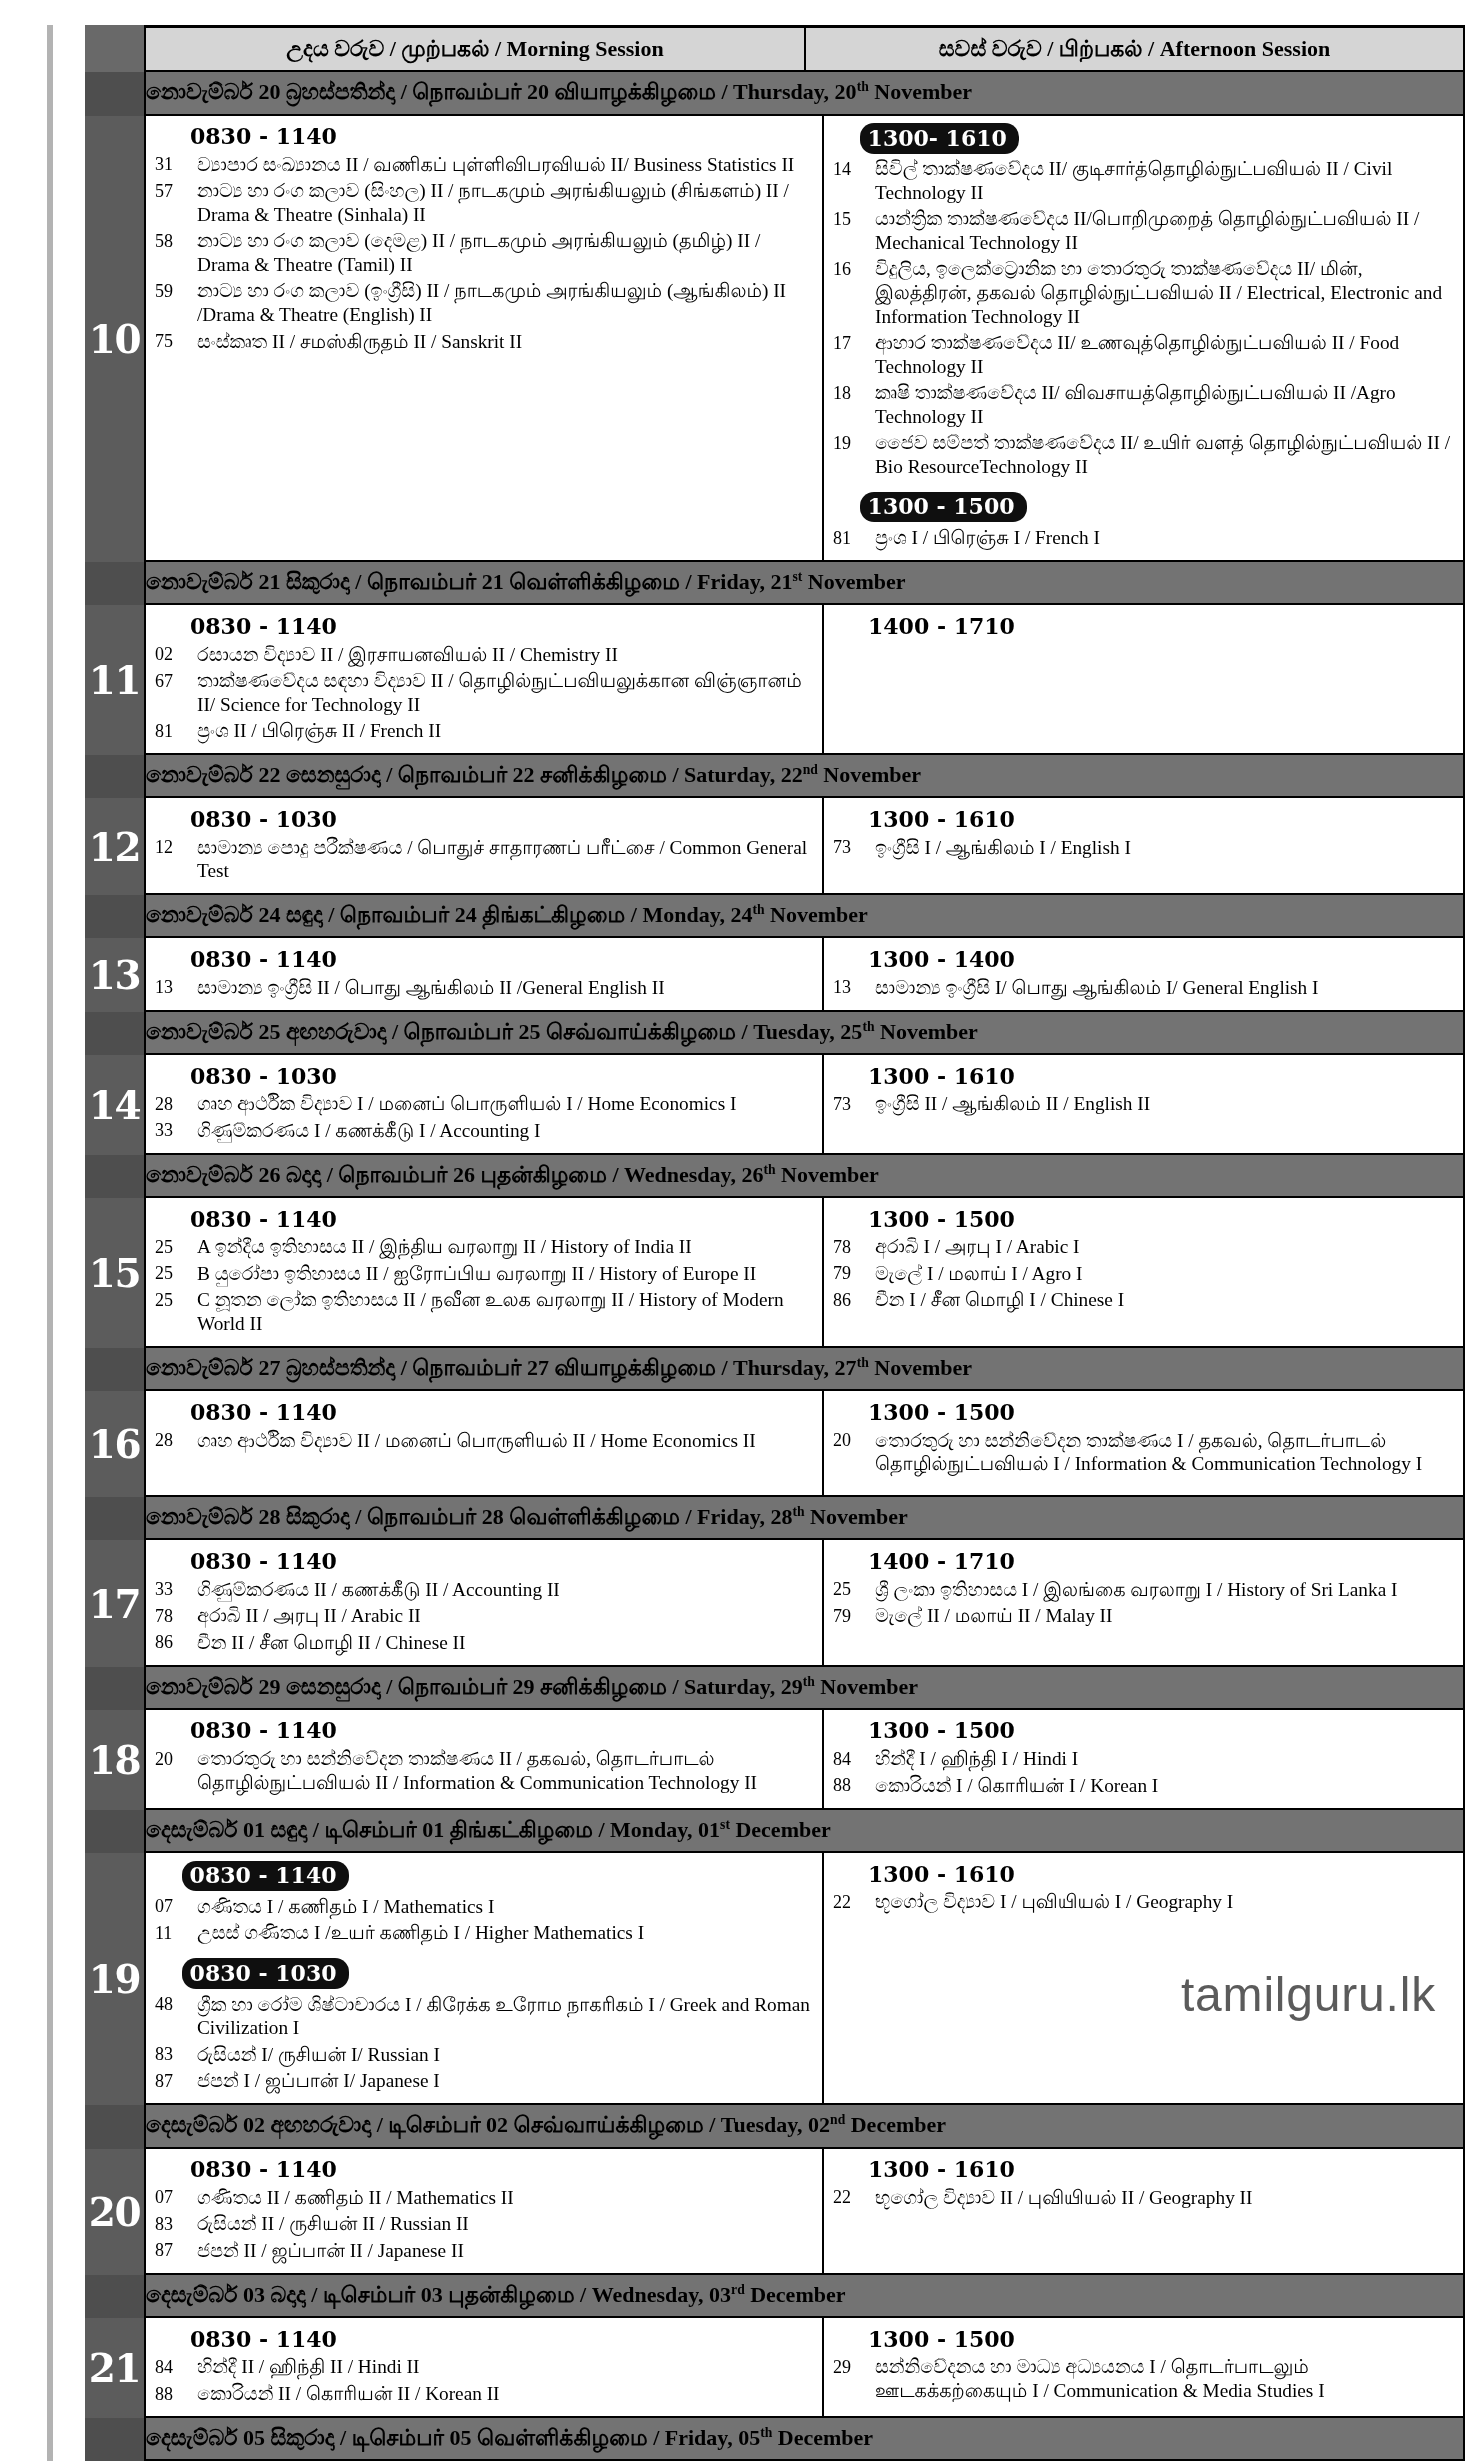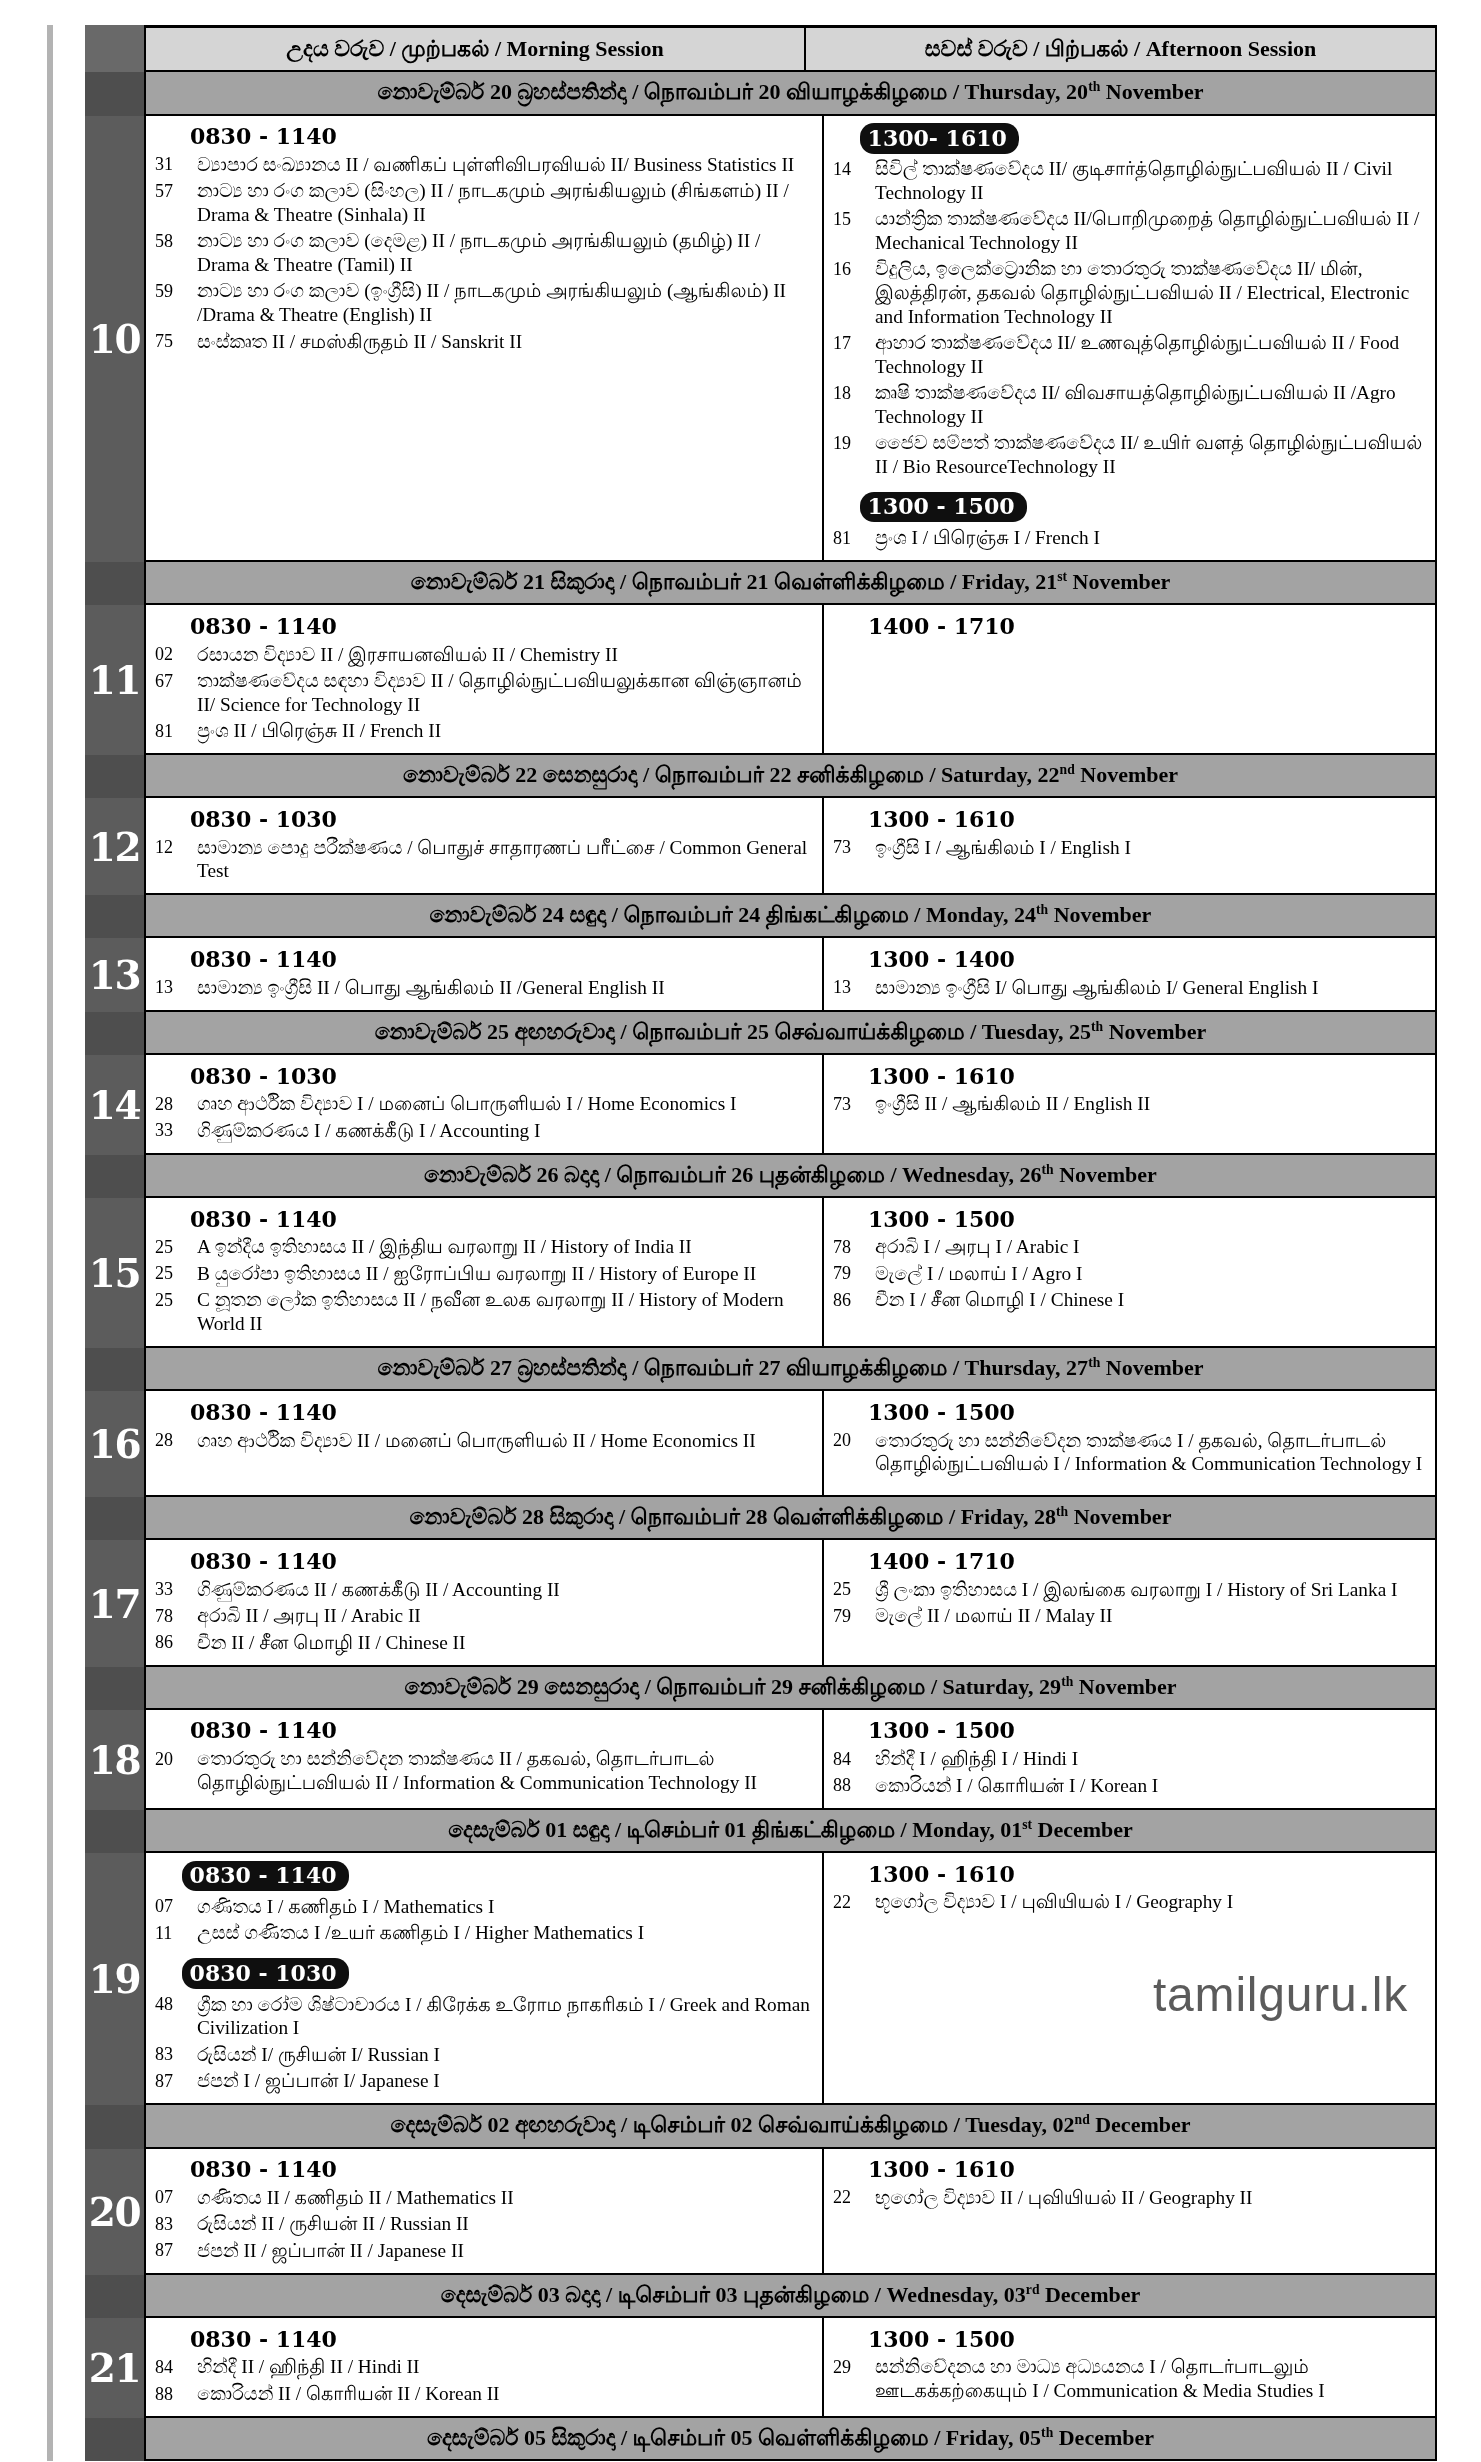--- a/index.html
+++ b/index.html
@@ -1,43 +1,43 @@
 <!DOCTYPE html>
 <html style="font-size:12px"><head>
 <meta charset="utf-8">
 <style>
   html,body{margin:0;padding:0;}
   body{
     width:1481px;height:2462px;overflow:hidden;background:#ffffff;
     font-family:"Liberation Serif","DejaVu Serif",serif;color:#000;
     position:relative;
   }
-  .content{padding:25px 44px 0 47px;}
+  .content{padding:25px 16px 0 47px;}
   
   .ttable{border-left:6.8px solid #b3b3b3;}
   .row{display:flex;align-items:stretch;}
   .side{
     flex:0 0 59px;width:59px;background:#5c5c5c;color:#fff;
     display:flex;align-items:center;justify-content:center;
     font-weight:bold;font-size:39px;letter-spacing:-1.5px;
     font-family:"DejaVu Serif","Liberation Serif",serif;
     margin-left:32px;
   }
   .side.corner{background:#696969;}
   .side.dark{background:#4e4e4e;}
   .cell{background:#fff;border-right:2.3px solid #000;border-bottom:2.3px solid #000;}
   .session-row .cell{
     border-top:3.8px solid #000;background:#d5d5d5;text-align:center;
     font-weight:bold;font-size:22px;padding:7.6px 0 6.8px 0;
   }
   .m-col{flex:0 0 658px;width:658px;border-left:2.3px solid #000;}
   .a-col{flex:1;position:relative;}
   .date-row .date-cell{
-    flex:1;background:#a3a3a3;border-left:2.3px solid #000;
-    text-align:center;font-weight:bold;font-size:22px;padding:6.8px 0 6px 0;
+    flex:1;background:#737373;border-left:2.3px solid #000;
+    text-align:left;font-weight:bold;font-size:22px;padding:6.8px 0 6px 0;
   }
   .date-cell sup{font-size:62%;}
   .day-row .cell{padding:6px 9px 7.6px 9px;}
   .time{
     font-weight:bold;font-size:22px;margin:1.5px 0 3.8px 35px;
     font-family:"DejaVu Serif","Liberation Serif",serif;
   }
   .time.hl{
     display:inline-block;background:#0f0f0f;color:#fff;
     padding:1.5px 12px 3px 7.6px;margin-left:27px;border-radius:14px;

